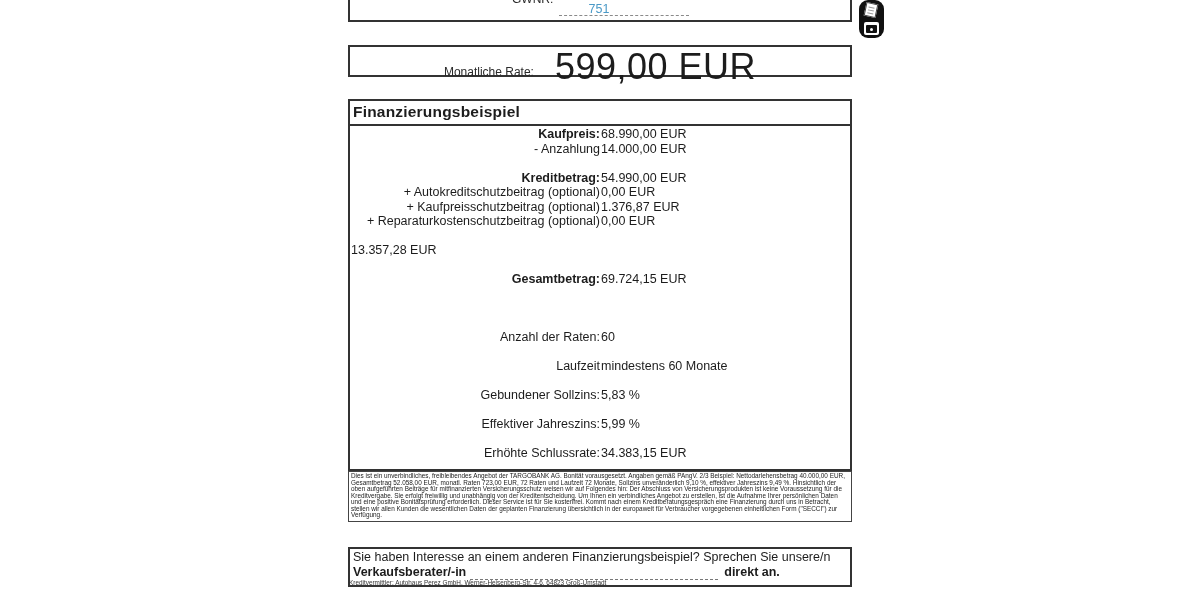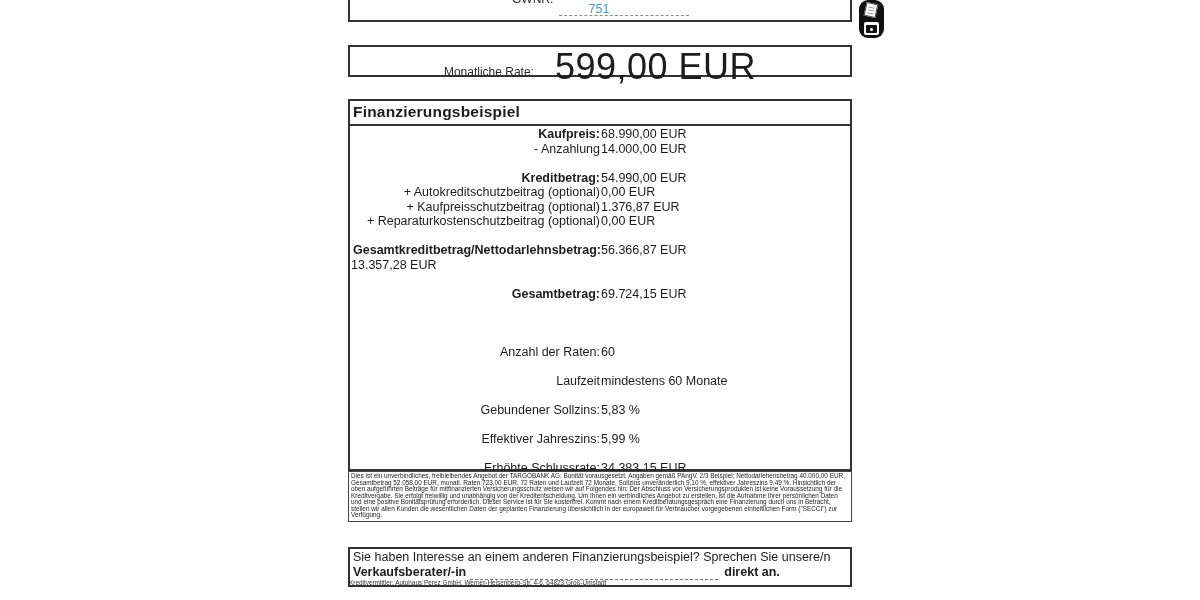--- a/index.html
+++ b/index.html
@@ -163,24 +163,20 @@
         </div>
         <div class="fin-row">
           <span class="cell label">+ Kaufpreisschutzbeitrag (optional)</span>
           <span class="cell value">1.376,87 EUR</span>
         </div>
         <div class="fin-row">
           <span class="cell label">+ Reparaturkostenschutzbeitrag (optional)</span>
           <span class="cell value">0,00 EUR</span>
         </div>
         <div class="fin-row blank"></div>
-        <div class="fin-row bold">
-          <span class="cell label">Gesamtkreditbetrag/Nettodarlehnsbetrag:</span>
-          <span class="cell value">56.366,87 EUR</span>
-        </div>
         <div class="fin-row">
           <span class="cell value">13.357,28 EUR</span>
         </div>
         <div class="fin-row blank"></div>
         <div class="fin-row bold">
           <span class="cell label">Gesamtbetrag:</span>
           <span class="cell value">69.724,15 EUR</span>
         </div>
         <div class="fin-row blank"></div>
         <div class="fin-row blank"></div>

